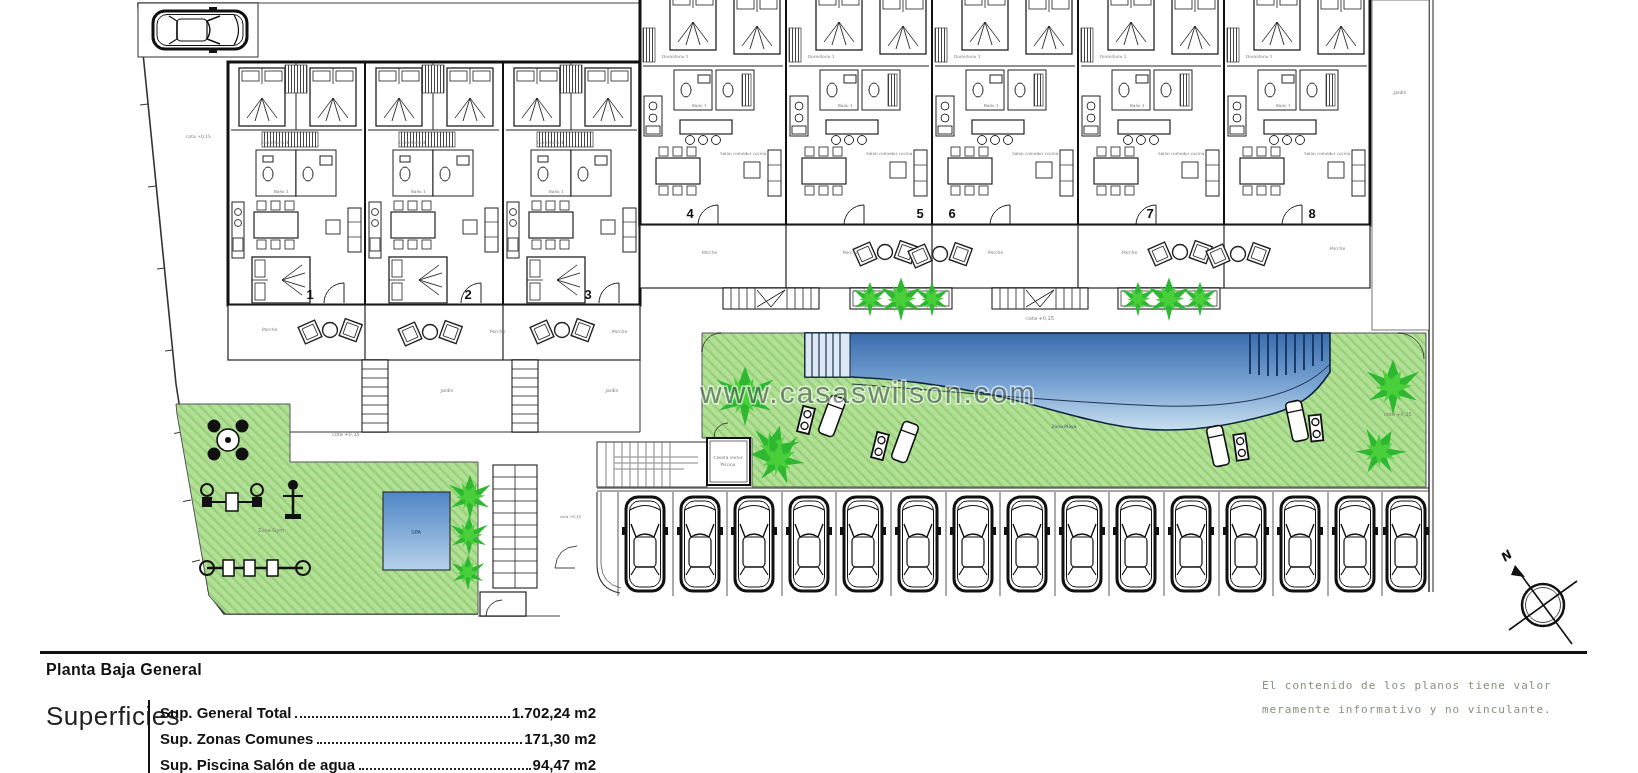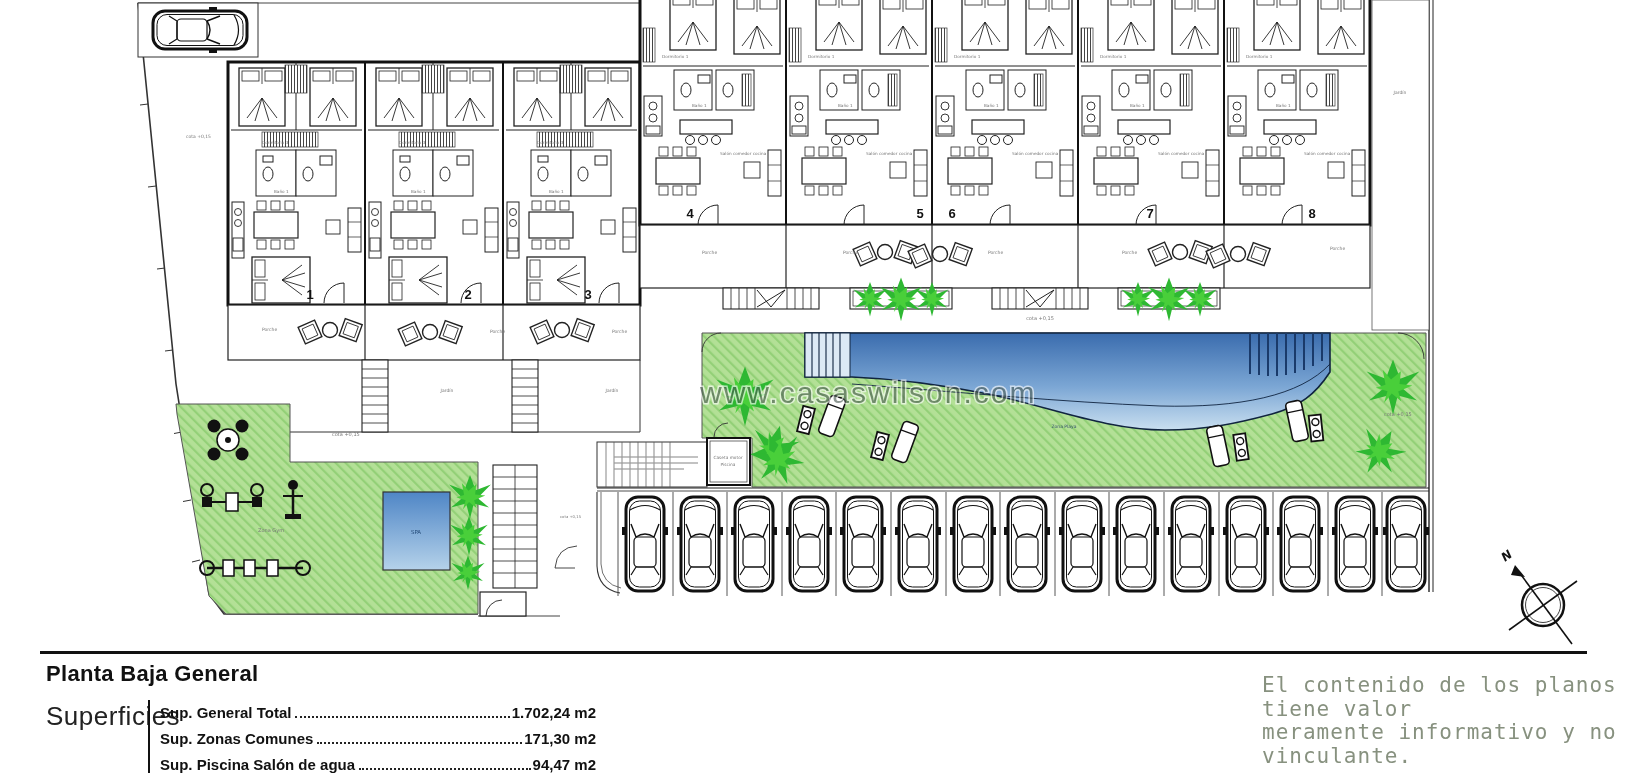--- a/index.html
+++ b/index.html
@@ -1,28 +1,28 @@
 <!DOCTYPE html>
 <html><head>
 <meta charset="utf-8">
 <style>
   html,body{margin:0;padding:0;background:#ffffff;}
   #stage{position:relative;width:1638px;height:773px;background:#ffffff;overflow:hidden;
          font-family:"Liberation Sans", sans-serif;}
   #plan-svg{position:absolute;left:0;top:0;display:block;}
   .rule{position:absolute;left:40px;top:651px;width:1547px;height:3px;background:#111;}
-  .plan-title{position:absolute;left:46px;top:661px;font-size:22px;font-weight:bold;color:#111;
+  .plan-title{position:absolute;left:46px;top:661px;font-size:16px;font-weight:bold;color:#111;
               letter-spacing:.3px;}
   .superficies{position:absolute;left:46px;top:701px;font-size:26px;color:#222;letter-spacing:.5px;}
   .vdivider{position:absolute;left:148px;top:700px;width:2px;height:73px;background:#111;}
   .rows{position:absolute;left:160px;top:704px;width:436px;font-size:15px;font-weight:bold;color:#111;}
   .srow{display:flex;align-items:baseline;margin-bottom:9px;white-space:nowrap;}
   .srow .leader{flex:1;border-bottom:2.4px dotted #222;margin:0 2px 3px 4px;min-width:30px;}
   .disclaimer{position:absolute;left:1262px;top:674px;font-family:"DejaVu Sans Mono", monospace;
-              font-size:21px;line-height:23.5px;letter-spacing:1px;color:#87917f;}
+              font-size:11px;line-height:23.5px;letter-spacing:1px;color:#87917f;}
   text{font-family:"DejaVu Sans", sans-serif;}
   .tiny{fill:#777;}
   .unitnum{font-family:"Liberation Sans", sans-serif;font-weight:bold;fill:#111;}
 </style>
 </head>
 <body>
 
 <div id="stage">
 
 <svg id="plan-svg" width="1638" height="655" viewBox="0 0 1638 655">

